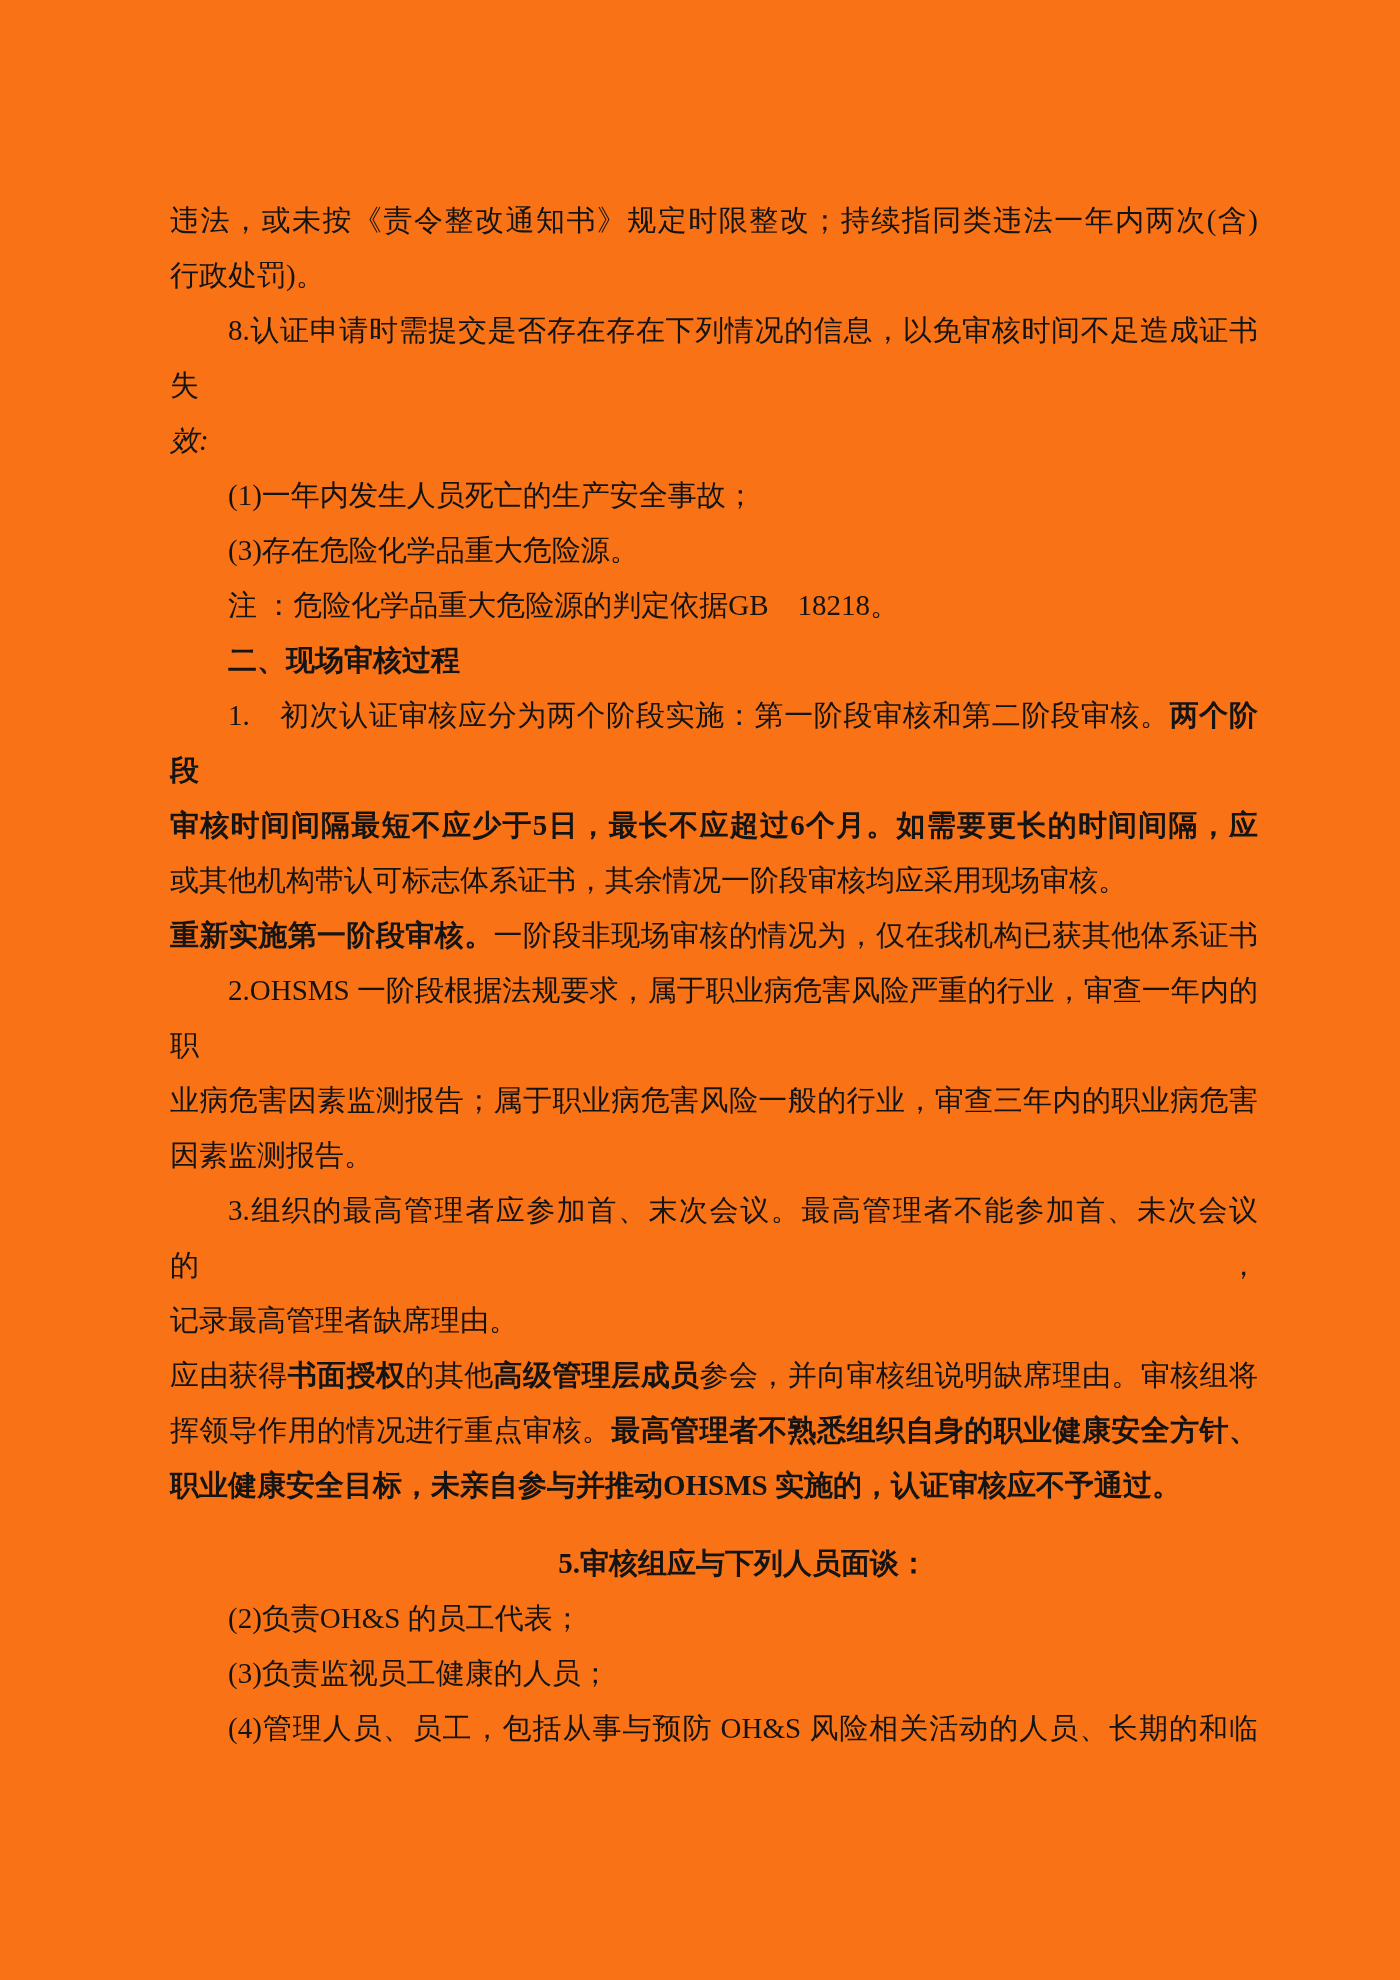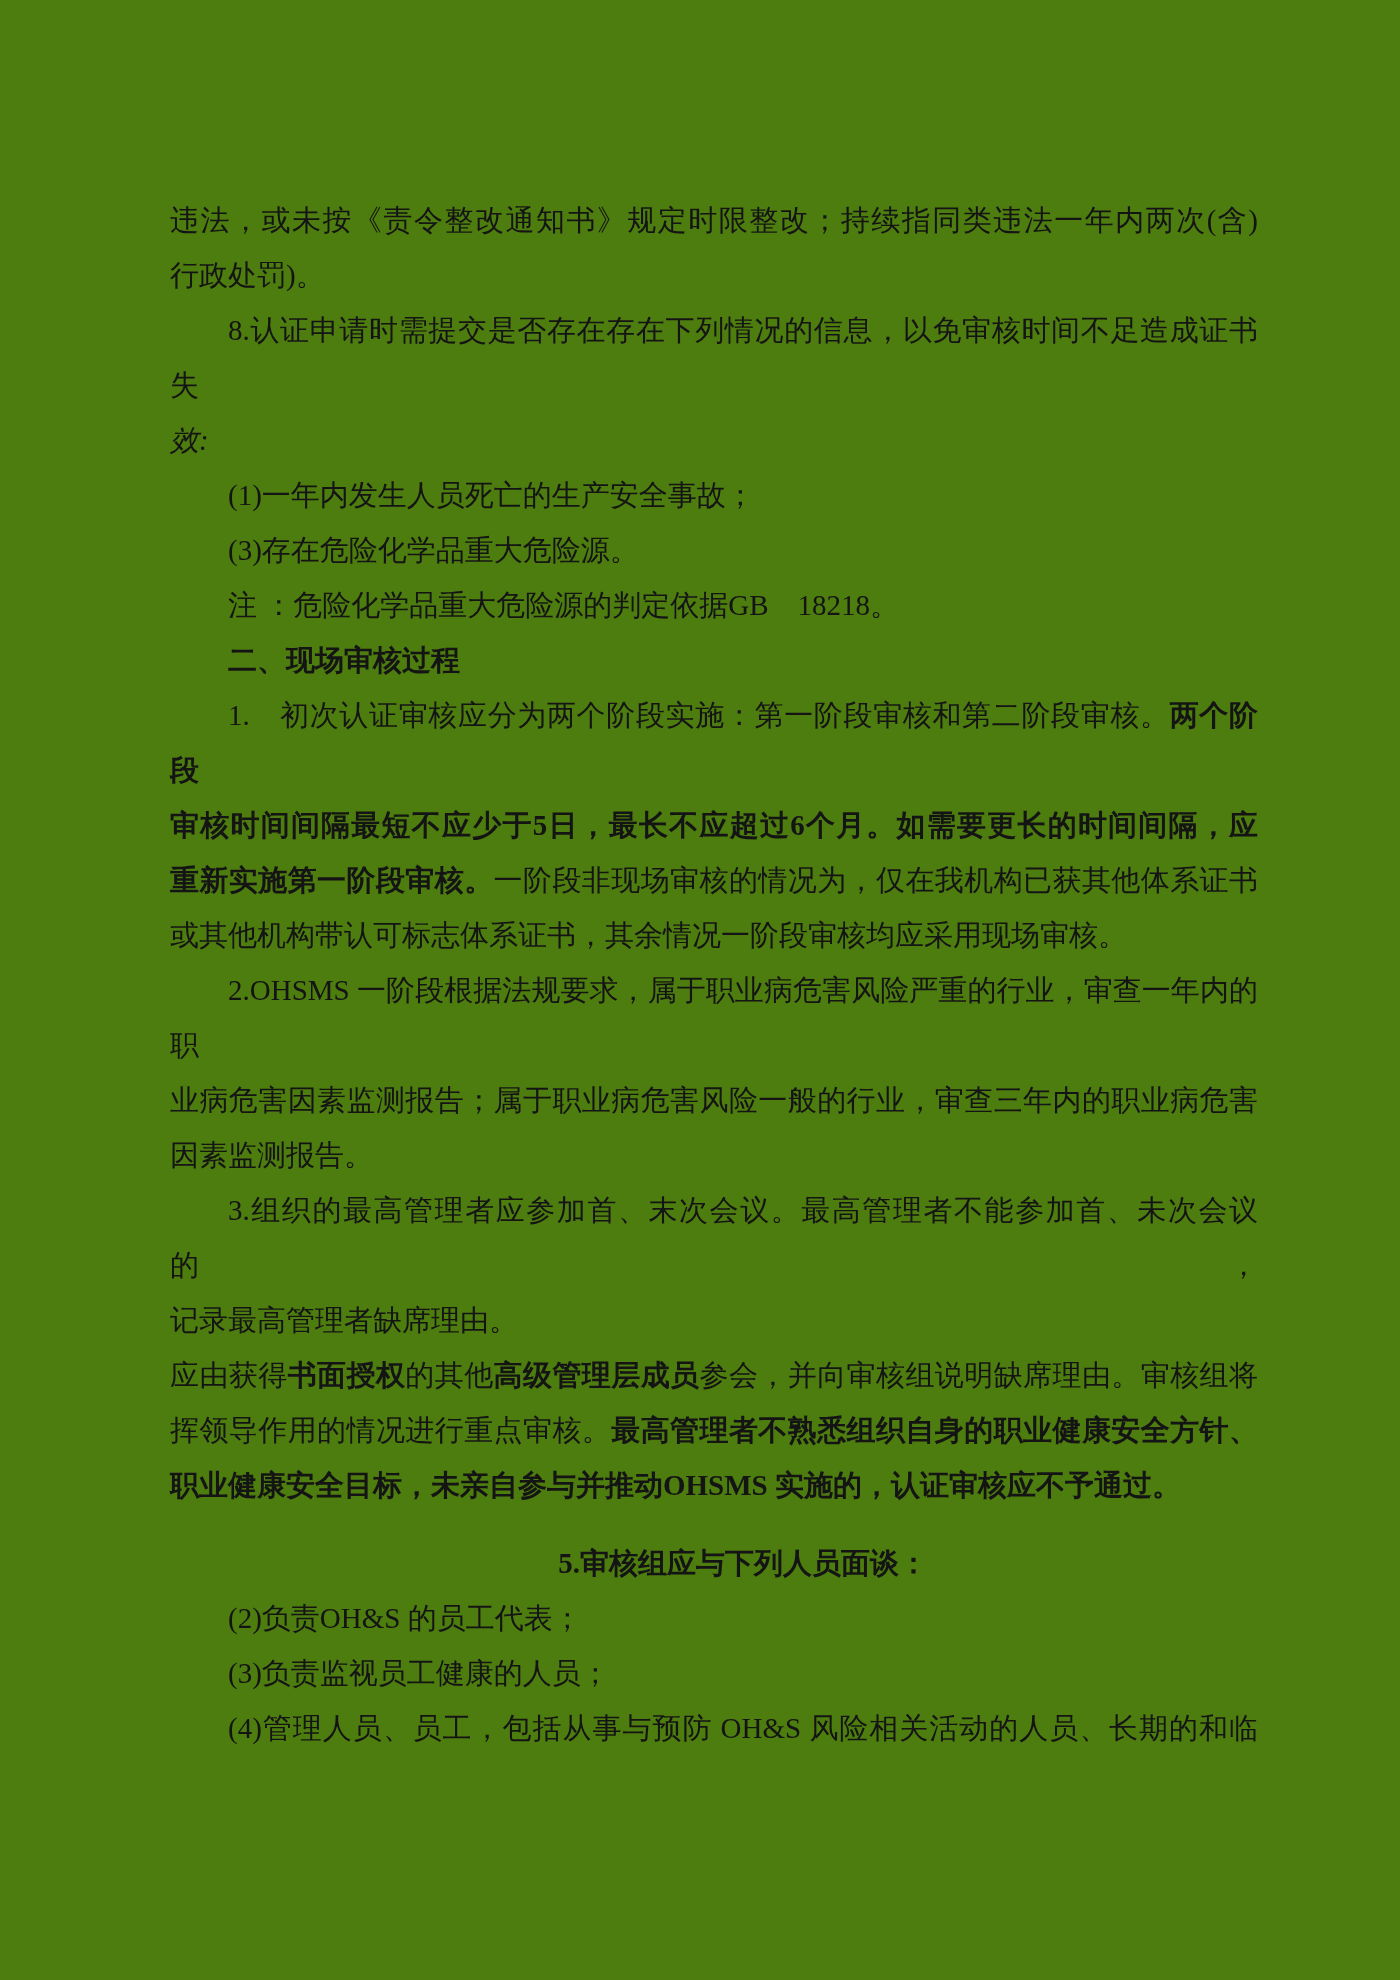--- a/index.html
+++ b/index.html
@@ -4,21 +4,21 @@
 <style>
   html, body {
     margin: 0;
     padding: 0;
     background: #ffffff;
   }
   .page {
     position: relative;
     width: 1400px;
     height: 1980px;
-    background: #4d7c0f;
+    background: #f97316;
     overflow: hidden;
     font-family: "Liberation Serif", "DejaVu Serif", serif;
     color: #141414;
   }
   .doc {
     position: absolute;
     left: 170px;
     top: 193px;
     width: 1088px;
     font-size: 29px;
@@ -54,22 +54,22 @@
       <div class="line just"><span class="run">违法，或未按《责令整改通知书》规定时限整改；持续指同类违法一年内两次(含)</span></div>
       <div class="line"><span class="run">行政处罚)。</span></div>
       <div class="line just indent"><span class="run">8.认证申请时需提交是否存在存在下列情况的信息，以免审核时间不足造成证书失</span></div>
       <div class="line"><span class="run i">效:</span></div>
       <div class="line indent"><span class="run">(1)一年内发生人员死亡的生产安全事故；</span></div>
       <div class="line indent"><span class="run">(3)存在危险化学品重大危险源。</span></div>
       <div class="line indent"><span class="run">注 ：危险化学品重大危险源的判定依据GB　18218。</span></div>
       <div class="line indent"><span class="run b">二、现场审核过程</span></div>
       <div class="line just indent"><span class="run">1.　初次认证审核应分为两个阶段实施：第一阶段审核和第二阶段审核。</span><span class="run b">两个阶段</span></div>
       <div class="line just"><span class="run b">审核时间间隔最短不应少于5日，最长不应超过6个月。如需要更长的时间间隔，应</span></div>
+      <div class="line"><span class="run">或其他机构带认可标志体系证书，其余情况一阶段审核均应采用现场审核。</span></div>
       <div class="line just"><span class="run b">重新实施第一阶段审核。</span><span class="run">一阶段非现场审核的情况为，仅在我机构已获其他体系证书</span></div>
-      <div class="line"><span class="run">或其他机构带认可标志体系证书，其余情况一阶段审核均应采用现场审核。</span></div>
       <div class="line just indent"><span class="run">2.OHSMS 一阶段根据法规要求，属于职业病危害风险严重的行业，审查一年内的职</span></div>
       <div class="line just"><span class="run">业病危害因素监测报告；属于职业病危害风险一般的行业，审查三年内的职业病危害</span></div>
       <div class="line"><span class="run">因素监测报告。</span></div>
       <div class="line just indent"><span class="run">3.组织的最高管理者应参加首、末次会议。最高管理者不能参加首、未次会议的，</span></div>
       <div class="line"><span class="run">记录最高管理者缺席理由。</span></div>
       <div class="line just"><span class="run">应由获得</span><span class="run b">书面授权</span><span class="run">的其他</span><span class="run b">高级管理层成员</span><span class="run">参会，并向审核组说明缺席理由。审核组将</span></div>
       <div class="line just"><span class="run">挥领导作用的情况进行重点审核。</span><span class="run b">最高管理者不熟悉组织自身的职业健康安全方针、</span></div>
       <div class="line"><span class="run b">职业健康安全目标，未亲自参与并推动OHSMS 实施的，认证审核应不予通过。</span></div>
       <div class="line indent gap"><span class="run b">5.审核组应与下列人员面谈：</span></div>
       <div class="line indent"><span class="run">(2)负责OH&amp;S 的员工代表；</span></div>

